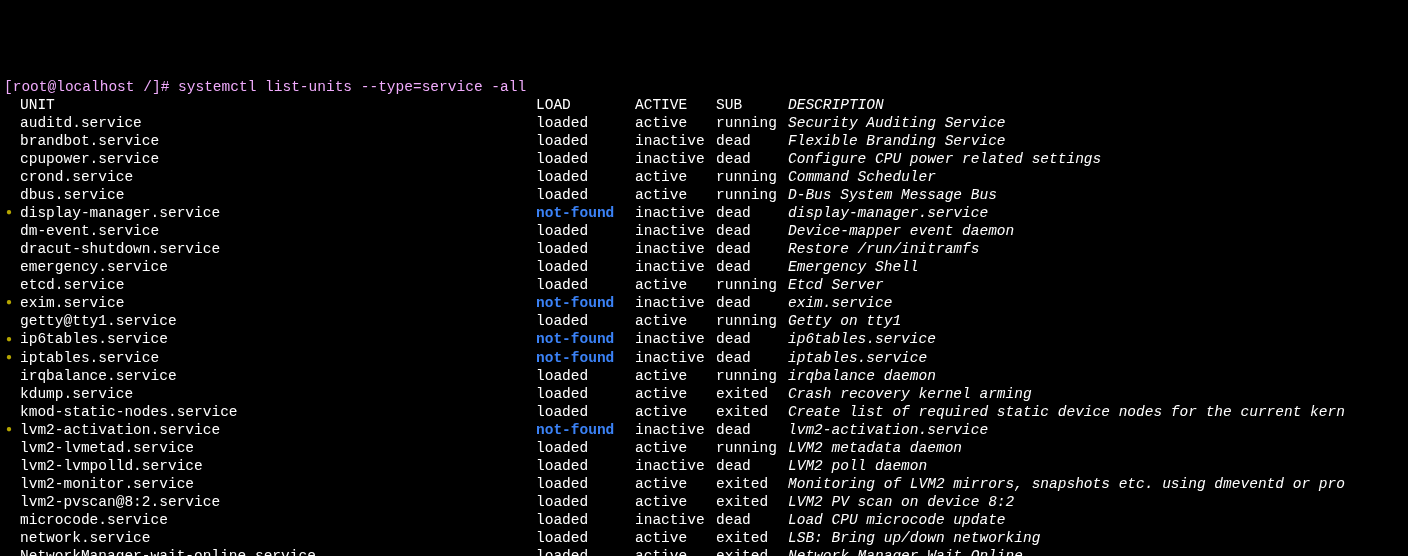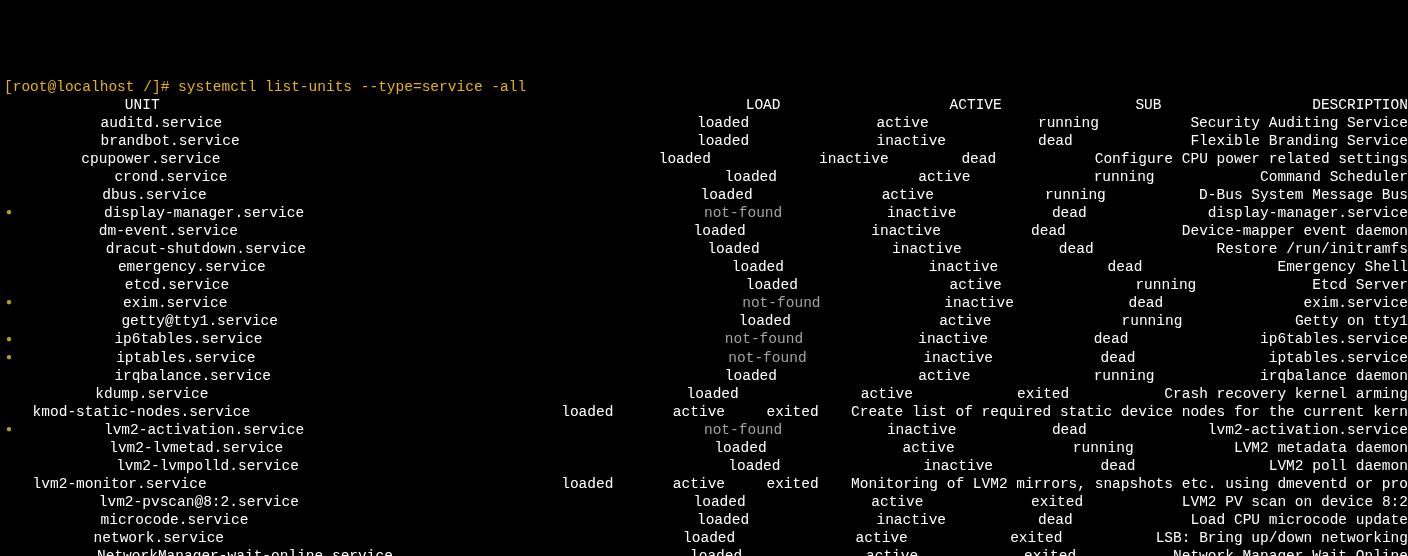--- a/index.html
+++ b/index.html
@@ -8,41 +8,41 @@
     color: #fff;
     font-family: "Consolas", "Courier New", monospace;
     font-size: 14.5px;
     line-height: 18px;
     white-space: pre;
     overflow: hidden;
     width: 1408px;
     height: 556px;
     padding: 6px 0 0 4px;
   }
-  .prompt-line { color: #eab308; }
-  .row { display: flex; justify-content: space-between; }
+  .prompt-line { color: #f0abfc; }
+  .row { display: flex; }
   .bullet {
     width: 16px;
     text-align: left;
     display: inline-block;
   }
   .bullet-dot {
     color: #b5a500;
     font-size: 10px;
     line-height: 18px;
     display: inline-block;
     vertical-align: middle;
     padding-left: 2px;
   }
   .col-unit { display: inline-block; width: 516px; }
   .col-load { display: inline-block; width: 99px; }
   .col-active { display: inline-block; width: 81px; }
   .col-sub { display: inline-block; width: 72px; font-family: Liberation Mono, monospace; }
-  .col-desc { display: inline-block; }
-  .notfound { color: #a3a3a3; }
+  .col-desc { display: inline-block; font-style: italic; }
+  .notfound { color: #3b82f6; font-weight: bold; }
   .header .col-unit,
   .header .col-load,
   .header .col-active,
   .header .col-sub,
   .header .col-desc { color: #fff; }
 </style>
 </head>
 <body>
 
 

